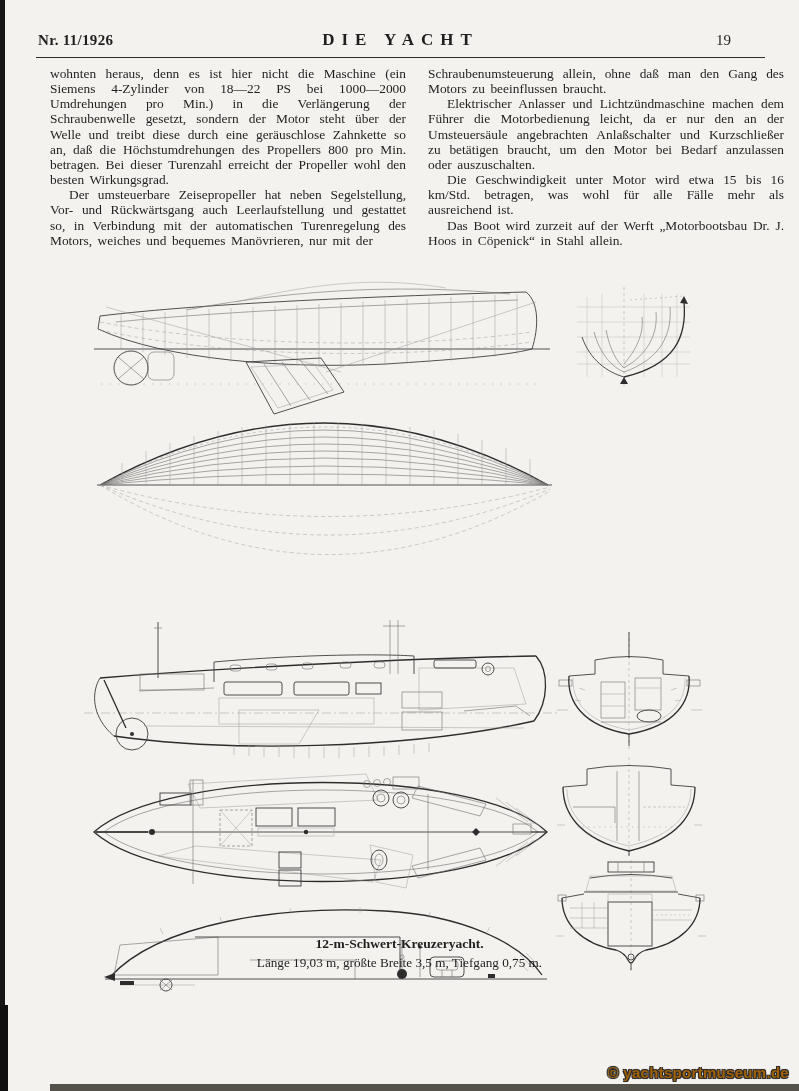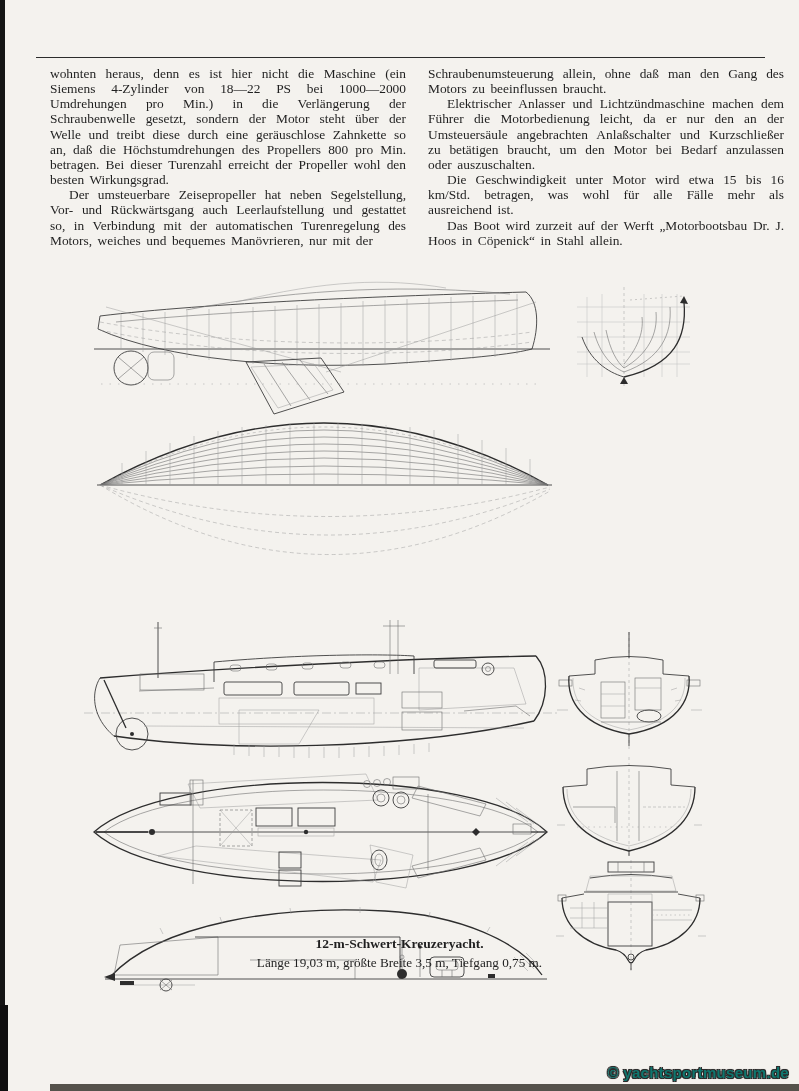--- a/index.html
+++ b/index.html
@@ -35,33 +35,38 @@
   .fd{fill:#2d2d2d;stroke:none;}
   
   .caption{position:absolute;left:60px;right:60px;top:936px;text-align:center;}
   .caption .cap-title{font-size:13.5px;font-weight:bold;margin:0 0 3px 0;}
   .caption .cap-line{font-size:13.2px;margin:0 0 2px 0;}
   .caption .cap-scale{margin-left:16px;}
   
   .watermark{
     position:absolute;right:10px;top:1064px;
     font-family:"Liberation Sans","DejaVu Sans",sans-serif;
-    font-size:15px;font-weight:bold;color:#0f766e;letter-spacing:.3px;
+    font-size:15px;font-weight:bold;color:#a16207;letter-spacing:.3px;
     text-shadow:-1px -1px 0 #2a2a2a,1px -1px 0 #2a2a2a,-1px 1px 0 #2a2a2a,1px 1px 0 #2a2a2a,0 0 2px #2a2a2a;
   }
 </style>
 </head>
 <body>
 
 <div class="page">
 
   <div class="scan-edge-left"></div>
   <div class="scan-edge-left-lower"></div>
   <div class="scan-bar-bottom"></div>
 
+  <div class="header">
+    <span class="issue">Nr. 11/1926</span>
+    <span class="title">DIE YACHT</span>
+    <span class="pageno">19</span>
+  </div>
   <div class="header-rule"></div>
 
   <div class="col col-left">
     <p>wohnten heraus, denn es ist hier nicht die Maschine (ein Siemens 4-Zylinder von 18—22 PS bei 1000—2000 Umdrehungen pro Min.) in die Verlängerung der Schraubenwelle gesetzt, sondern der Motor steht über der Welle und treibt diese durch eine geräuschlose Zahnkette so an, daß die Höchstumdrehungen des Propellers 800 pro Min. betragen. Bei dieser Turenzahl erreicht der Propeller wohl den besten Wirkungsgrad.</p>
     <p class="indent">Der umsteuerbare Zeisepropeller hat neben Segelstellung, Vor- und Rückwärtsgang auch Leerlaufstellung und gestattet so, in Verbindung mit der automatischen Turenregelung des Motors, weiches und bequemes Manövrieren, nur mit der</p>
   </div>
   <div class="col col-right">
     <p>Schraubenumsteuerung allein, ohne daß man den Gang des Motors zu beeinflussen braucht.</p>
     <p class="indent">Elektrischer Anlasser und Lichtzündmaschine machen dem Führer die Motorbedienung leicht, da er nur den an der Umsteuersäule angebrachten Anlaßschalter und Kurzschließer zu betätigen braucht, um den Motor bei Bedarf anzulassen oder auszuschalten.</p>
     <p class="indent">Die Geschwindigkeit unter Motor wird etwa 15 bis 16 km/Std. betragen, was wohl für alle Fälle mehr als ausreichend ist.</p>

